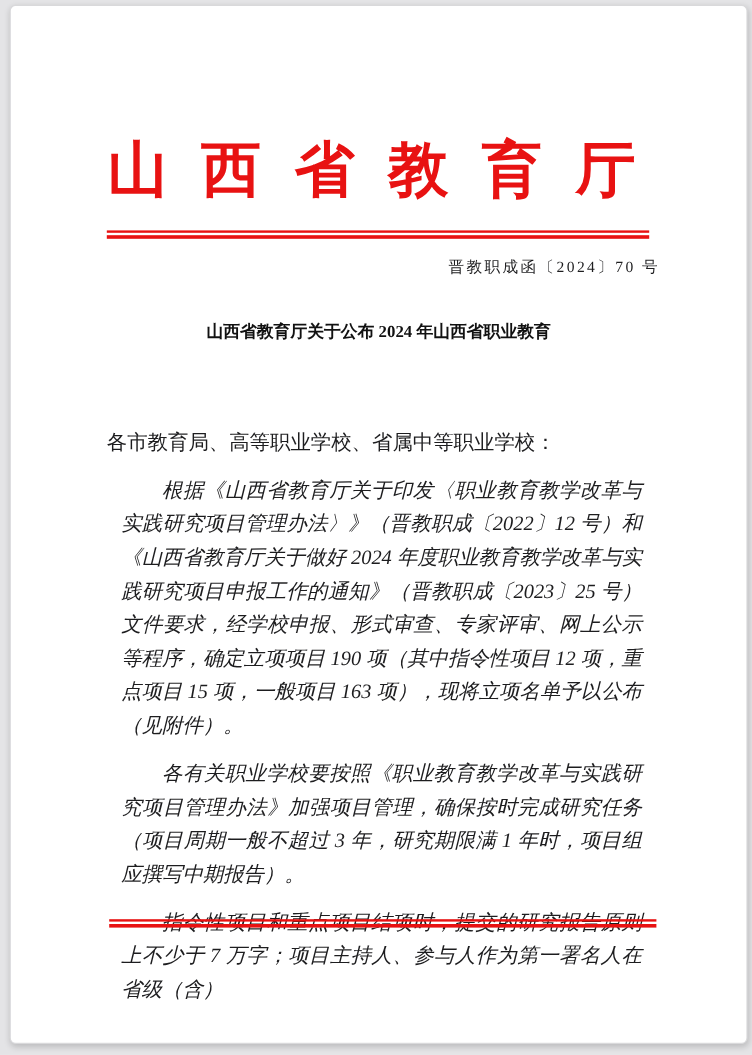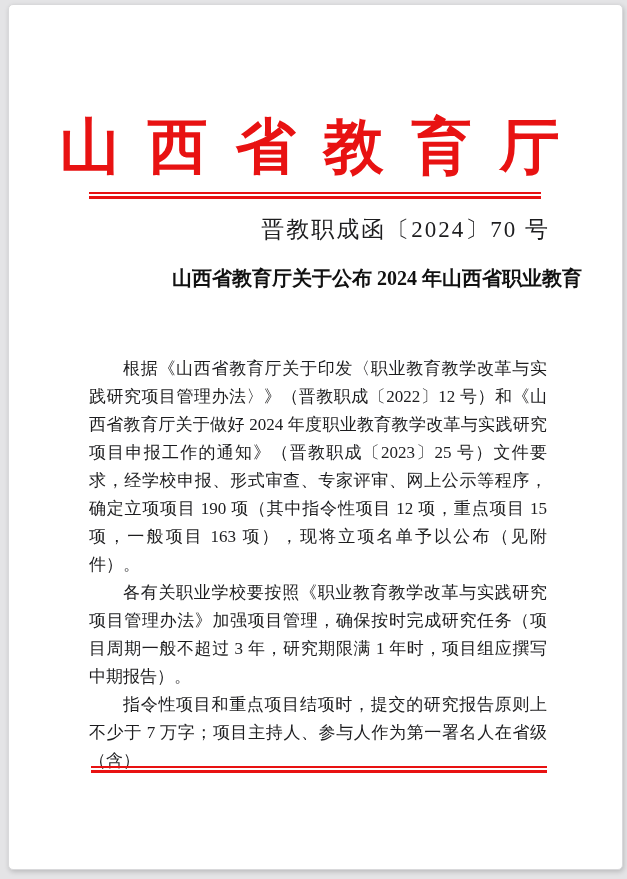--- a/index.html
+++ b/index.html
@@ -28,21 +28,21 @@
     border: 1px solid #d9d9db;
     border-radius: 5px;
     box-shadow: 1px 2px 5px rgba(0,0,0,0.18);
   }
   .agency {
     position: absolute;
     left: 0;
     right: 12px;
     top: 106px;
     text-align: center;
-    font-size: 60px;
+    font-size: 50px;
     font-weight: bold;
     line-height: 1.2;
     color: var(--red);
     letter-spacing: 28px;
     text-indent: 28px;
     white-space: nowrap;
   }
   .rule {
     position: absolute;
     height: 7px;
@@ -56,67 +56,68 @@
   }
   .rule-bottom {
     left: 82px;
     width: 456px;
     top: 761px;
   }
   .doc-number {
     position: absolute;
     top: 209px;
     right: 72px;
-    font-size: 23px;
+    font-size: 13px;
     letter-spacing: 2px;
     color: var(--ink);
     white-space: nowrap;
   }
   .title {
     position: absolute;
     left: 40px;
     right: 40px;
     top: 259px;
     margin: 0;
-    text-align: right;
-    font-size: 20px;
+    text-align: center;
+    font-size: 14px;
     font-weight: 700;
     line-height: 28.5px;
     color: #111111;
   }
   .title-line { display: block; }
   .body-text {
     position: absolute;
     left: 80px;
     width: 458px;
     top: 350px;
     font-size: 17px;
     line-height: 28px;
     color: var(--ink);
     text-align: justify;
   }
   .salutation { margin: 0; }
-  .para { margin: 0; text-indent: 2em; }
+  .para { margin: 12px; text-indent: 2em; font-style: italic; }
 </style>
 </head>
 <body>
 
 <div class="page">
 
   <div class="agency">山西省教育厅</div>
 
   <div class="rule rule-top"></div>
 
   <div class="doc-number">晋教职成函〔2024〕70 号</div>
 
   <h1 class="title">
     <span class="title-line">山西省教育厅关于公布 2024 年山西省职业教育</span>
   </h1>
 
   <div class="body-text">
+    <p class="salutation">各市教育局、高等职业学校、省属中等职业学校：</p>
     <p class="para">根据《山西省教育厅关于印发〈职业教育教学改革与实践研究项目管理办法〉》（晋教职成〔2022〕12 号）和《山西省教育厅关于做好 2024 年度职业教育教学改革与实践研究项目申报工作的通知》（晋教职成〔2023〕25 号）文件要求，经学校申报、形式审查、专家评审、网上公示等程序，确定立项项目 190 项（其中指令性项目 12 项，重点项目 15 项，一般项目 163 项），现将立项名单予以公布（见附件）。</p>
     <p class="para">各有关职业学校要按照《职业教育教学改革与实践研究项目管理办法》加强项目管理，确保按时完成研究任务（项目周期一般不超过 3 年，研究期限满 1 年时，项目组应撰写中期报告）。</p>
     <p class="para">指令性项目和重点项目结项时，提交的研究报告原则上不少于 7 万字；项目主持人、参与人作为第一署名人在省级（含）</p>
   </div>
 
   <div class="rule rule-bottom"></div>
 
 </div>
 
 </body></html>

